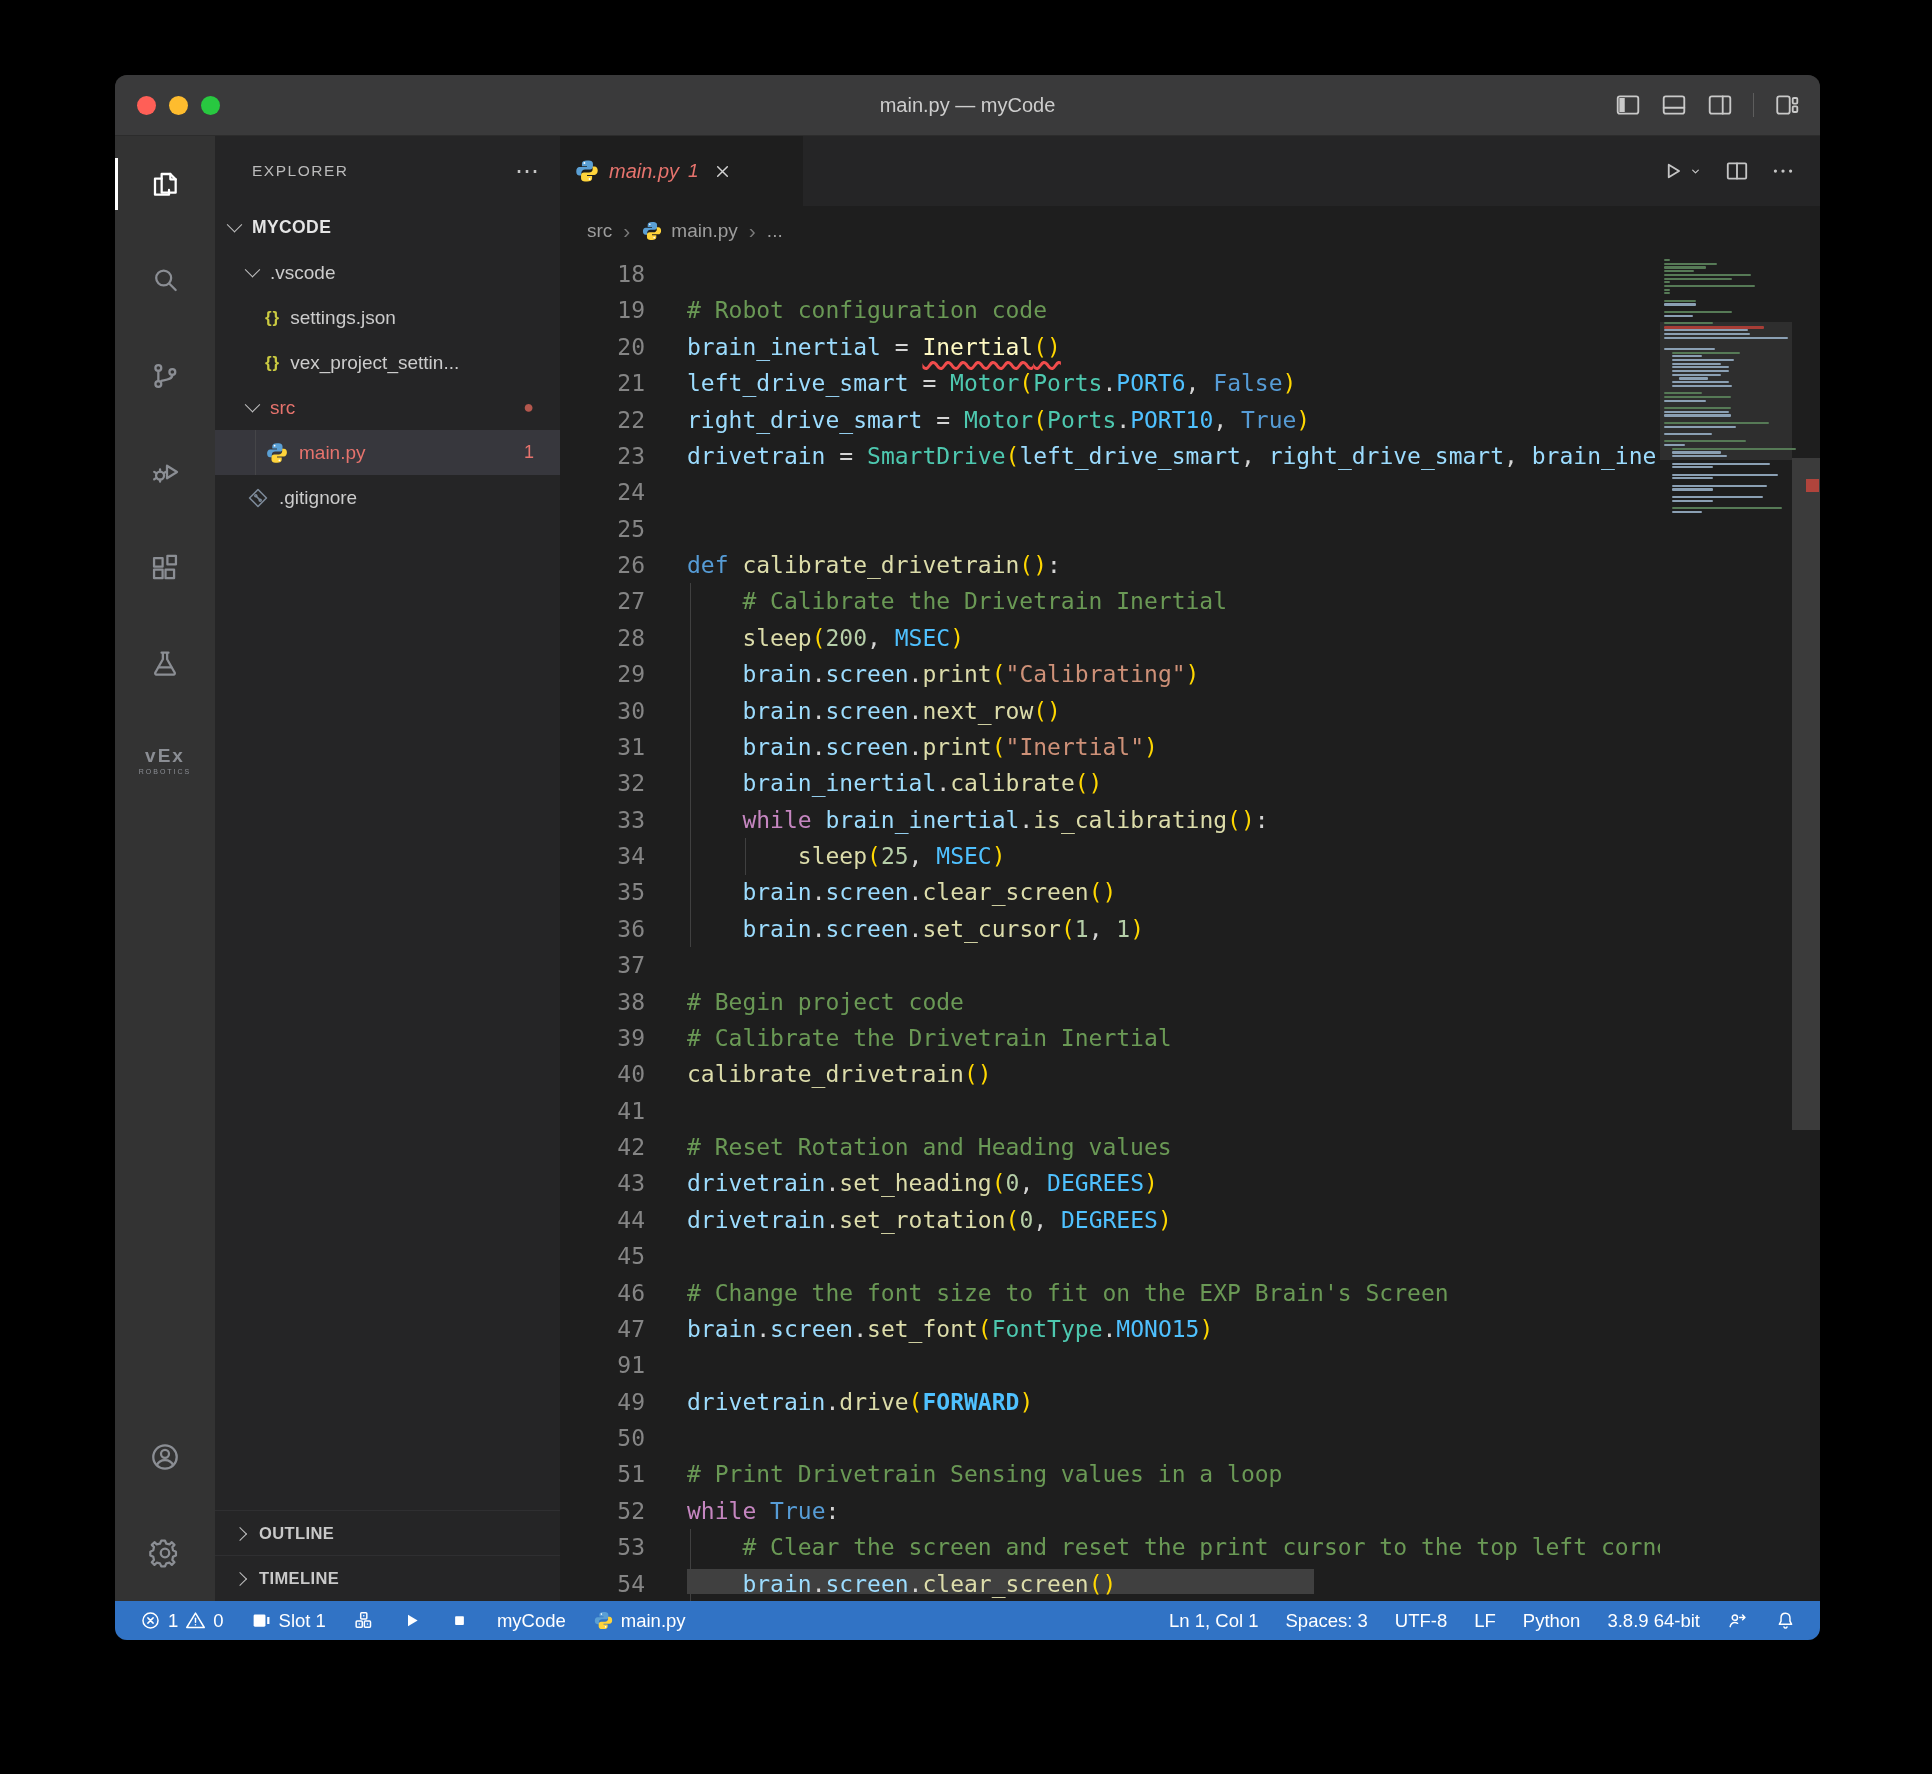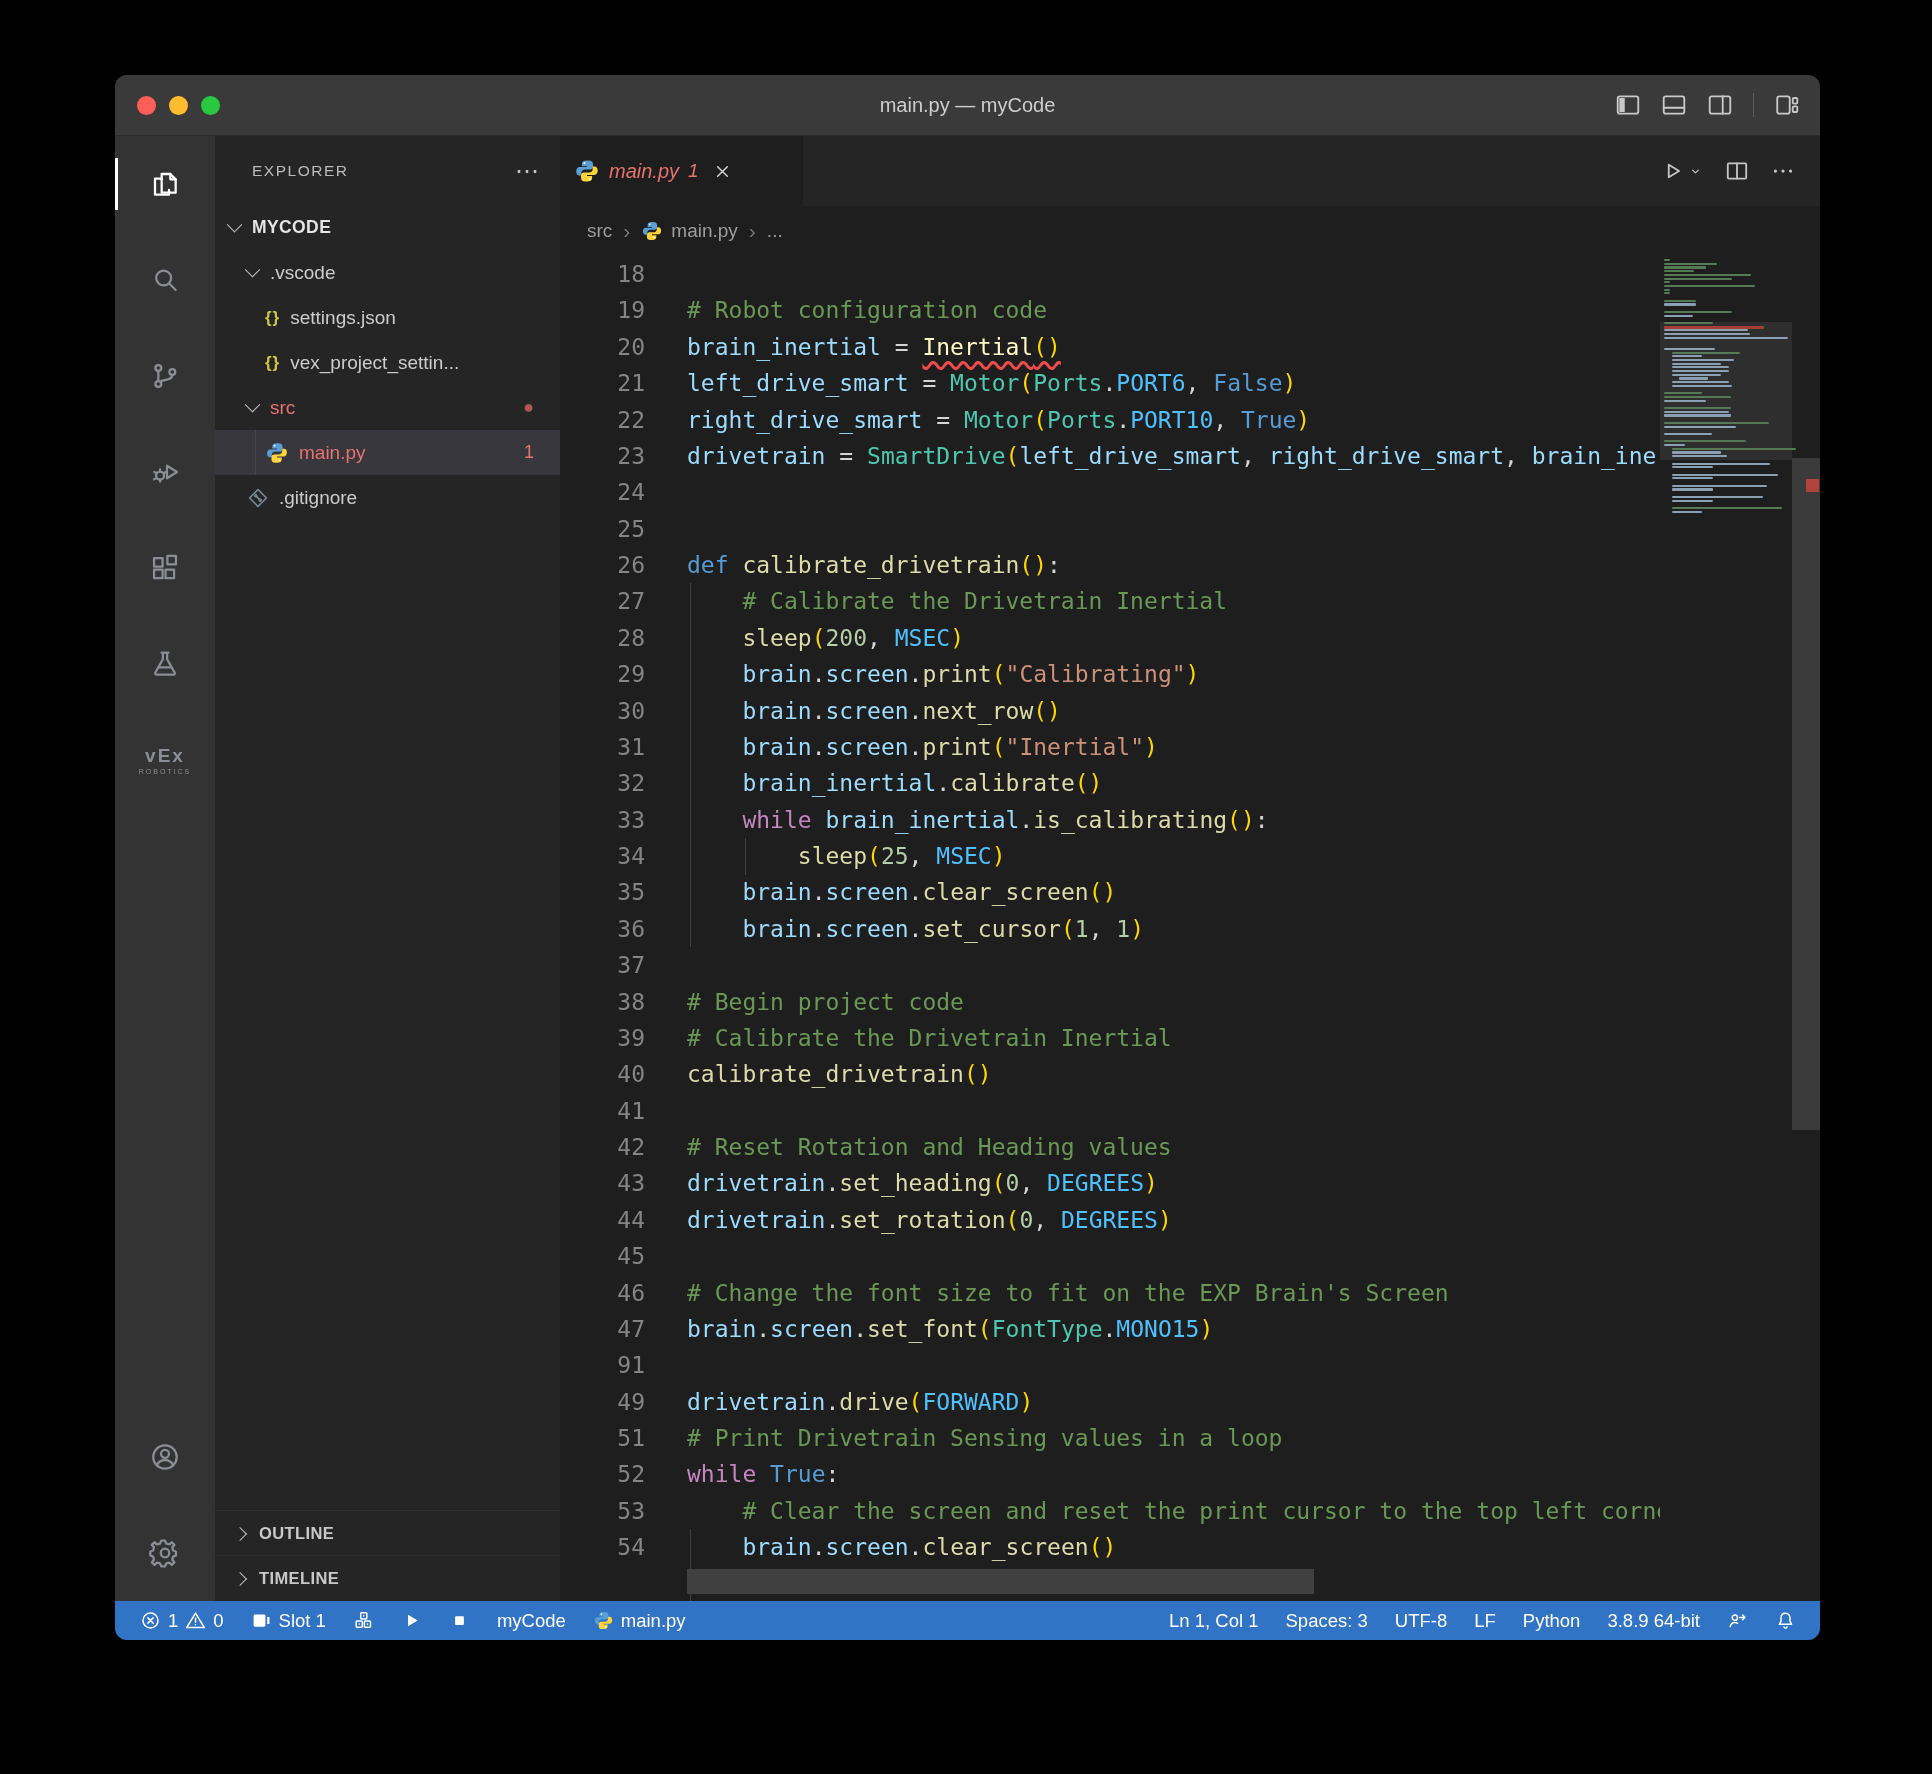--- a/index.html
+++ b/index.html
@@ -362,21 +362,22 @@
               <div class="cl"><span class="ln">39</span><span class="ct"><span style="color: rgb(106, 153, 85);"># Calibrate the Drivetrain Inertial</span></span></div>
               <div class="cl"><span class="ln">40</span><span class="ct"><span style="color: rgb(220, 220, 170);">calibrate_drivetrain</span><span style="color: rgb(255, 215, 0);">()</span></span></div>
               <div class="cl"><span class="ln">41</span><span class="ct"></span></div>
               <div class="cl"><span class="ln">42</span><span class="ct"><span style="color: rgb(106, 153, 85);"># Reset Rotation and Heading values</span></span></div>
               <div class="cl"><span class="ln">43</span><span class="ct"><span style="color: rgb(156, 220, 254);">drivetrain</span><span style="color: rgb(212, 212, 212);">.</span><span style="color: rgb(220, 220, 170);">set_heading</span><span style="color: rgb(255, 215, 0);">(</span><span style="color: rgb(181, 206, 168);">0</span><span style="color: rgb(212, 212, 212);">, </span><span style="color: rgb(79, 193, 255);">DEGREES</span><span style="color: rgb(255, 215, 0);">)</span></span></div>
               <div class="cl"><span class="ln">44</span><span class="ct"><span style="color: rgb(156, 220, 254);">drivetrain</span><span style="color: rgb(212, 212, 212);">.</span><span style="color: rgb(220, 220, 170);">set_rotation</span><span style="color: rgb(255, 215, 0);">(</span><span style="color: rgb(181, 206, 168);">0</span><span style="color: rgb(212, 212, 212);">, </span><span style="color: rgb(79, 193, 255);">DEGREES</span><span style="color: rgb(255, 215, 0);">)</span></span></div>
               <div class="cl"><span class="ln">45</span><span class="ct"></span></div>
               <div class="cl"><span class="ln">46</span><span class="ct"><span style="color: rgb(106, 153, 85);"># Change the font size to fit on the EXP Brain's Screen</span></span></div>
               <div class="cl"><span class="ln">47</span><span class="ct"><span style="color: rgb(156, 220, 254);">brain</span><span style="color: rgb(212, 212, 212);">.</span><span style="color: rgb(156, 220, 254);">screen</span><span style="color: rgb(212, 212, 212);">.</span><span style="color: rgb(220, 220, 170);">set_font</span><span style="color: rgb(255, 215, 0);">(</span><span style="color: rgb(78, 201, 176);">FontType</span><span style="color: rgb(212, 212, 212);">.</span><span style="color: rgb(79, 193, 255);">MONO15</span><span style="color: rgb(255, 215, 0);">)</span></span></div>
               <div class="cl"><span class="ln">91</span><span class="ct"></span></div>
-              <div class="cl"><span class="ln">49</span><span class="ct"><span style="color: rgb(156, 220, 254);">drivetrain</span><span style="color: rgb(212, 212, 212);">.</span><span style="color: rgb(220, 220, 170);">drive</span><span style="color: rgb(255, 215, 0);">(</span><span style="color: rgb(79, 193, 255);">FORWARD</span><span style="color: rgb(255, 215, 0);">)</span></span></div>
+              <div class="cl"><span class="ln">49</span><span class="ct"><span style="color: rgb(156, 220, 254);">drivetrain</span><span style="color: rgb(212, 212, 212);">.</span><span style="color: rgb(220, 220, 170);">drive</span><span style="color: rgb(255, 215, 0);">(</span><span style="color: rgb(79, 193, 255); font-weight: bold;">FORWARD</span><span style="color: rgb(255, 215, 0);">)</span></span></div>
+              <div class="cl"><span class="ln">50</span><span class="ct"></span></div>
               <div class="cl"><span class="ln">51</span><span class="ct"><span style="color: rgb(106, 153, 85); text-align: right;"># Print Drivetrain Sensing values in a loop</span></span></div>
               <div class="cl"><span class="ln">52</span><span class="ct"><span style="color: rgb(197, 134, 192);">while </span><span style="color: rgb(86, 156, 214);">True</span><span style="color: rgb(212, 212, 212);">:</span></span></div>
               <div class="cl"><span class="ln">53</span><span class="ct"><span style="color: rgb(106, 153, 85);">    # Clear the screen and reset the print cursor to the top left corner</span></span></div>
               <div class="cl"><span class="ln">54</span><span class="ct"><span style="color: rgb(212, 212, 212);">    </span><span style="color: rgb(156, 220, 254);">brain</span><span style="color: rgb(212, 212, 212);">.</span><span style="color: rgb(156, 220, 254);">screen</span><span style="color: rgb(212, 212, 212);">.</span><span style="color: rgb(220, 220, 170);">clear_screen</span><span style="color: rgb(255, 215, 0);">()</span></span></div>
             </div>
           <div class="guide" style="left:130px;top:327px;height:364px;"></div>
           <div class="guide" style="left:185px;top:582px;height:37px;"></div>
           <div class="guide" style="left:130px;top:1273px;height:73px;"></div>
           <div class="minimap" id="minimap">
             <div class="mslider"></div>

